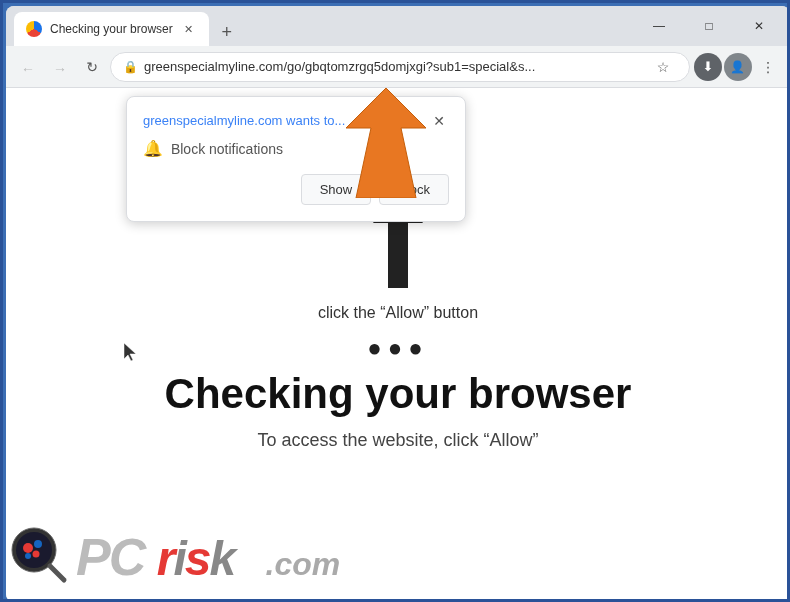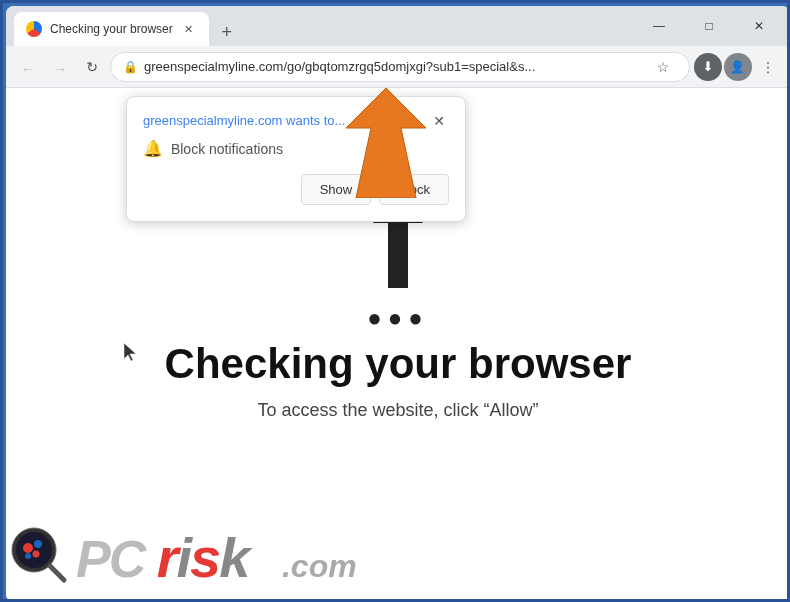--- a/index.html
+++ b/index.html
@@ -420,20 +420,21 @@
     </div>
 
     <div class="main-content">
 
       <div class="up-arrow-container">
         <svg class="up-arrow-svg" viewBox="0 0 60 100">
           <polygon points="30,0 55,35 40,35 40,100 20,100 20,35 5,35" fill="#222"></polygon>
         </svg>
       </div>
 
+      <span class="click-allow-text">click the “Allow” button</span>
 
       <div class="three-dots">●●●</div>
 
       <h1 class="main-heading">Checking your browser</h1>
 
       <p class="sub-text">To access the website, click “Allow”</p>
     </div>
 
     <div class="cursor">
       <svg width="12" height="18" viewBox="0 0 12 18">
@@ -451,21 +452,21 @@
         <circle cx="32" cy="22" r="4" fill="#1565c0"></circle>
         <circle cx="30" cy="32" r="3.5" fill="#e53935"></circle>
         <circle cx="22" cy="34" r="3" fill="#1565c0"></circle>
 
         <line x1="44" y1="44" x2="58" y2="58" stroke="#555" stroke-width="5" stroke-linecap="round"></line>
       </svg>
       <div>
         <span style="font-size:52px;font-weight:900;font-style:italic;color:#bbb;letter-spacing:-2px;margin-top:20px;">
           <span>PC</span>
         </span>
-        <span style="font-size:56px;font-weight:900;font-style:italic;color:#888;letter-spacing:-2px;">
+        <span style="font-size:48px;font-weight:900;font-style:italic;color:#888;letter-spacing:-2px;">
           <span style="color:#e53935;">r</span><span>i</span><span style="color:#e53935;">s</span><span>k</span>
         </span>
         <span style="font-size:32px;font-weight:700;font-style:italic;color:#aaa;margin-left:20px;">.com</span>
       </div>
     </div>
 
   </div>
 </div>
 
 </body></html>

